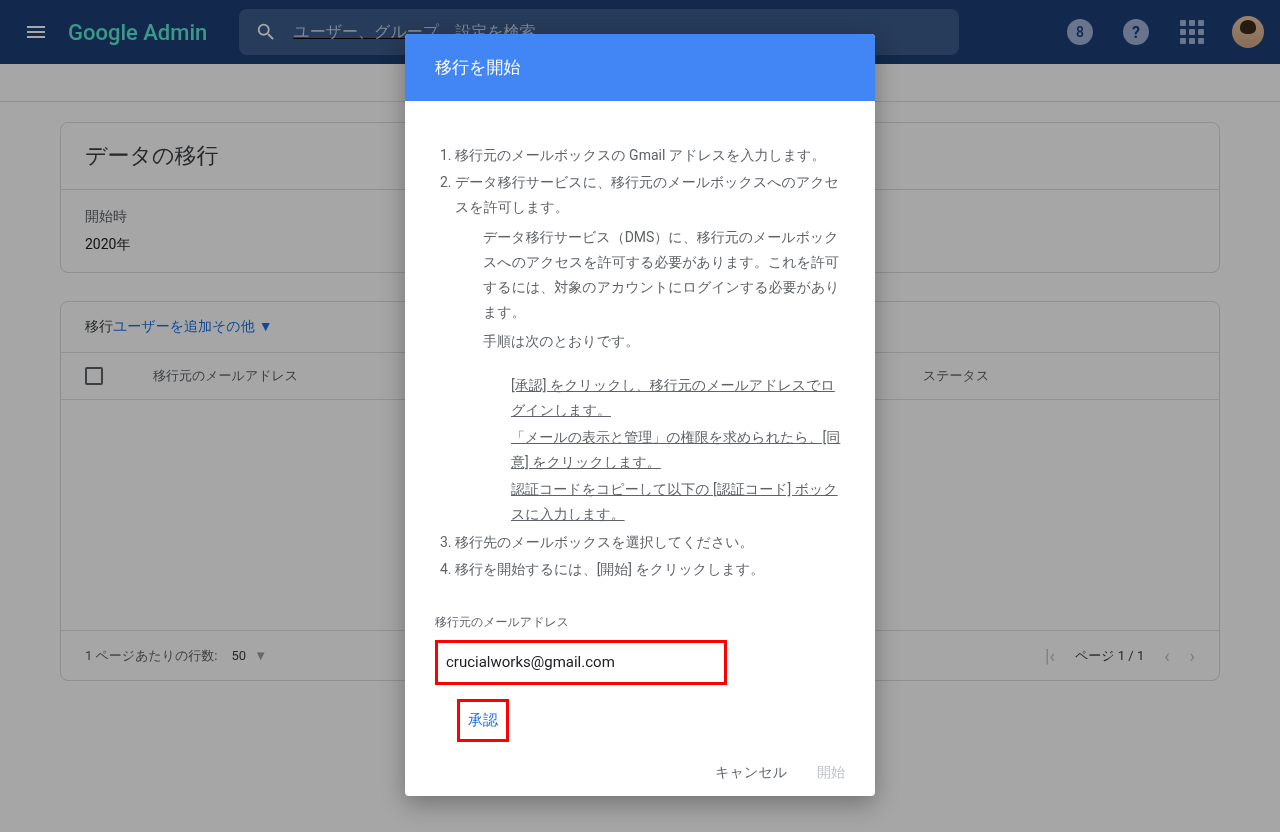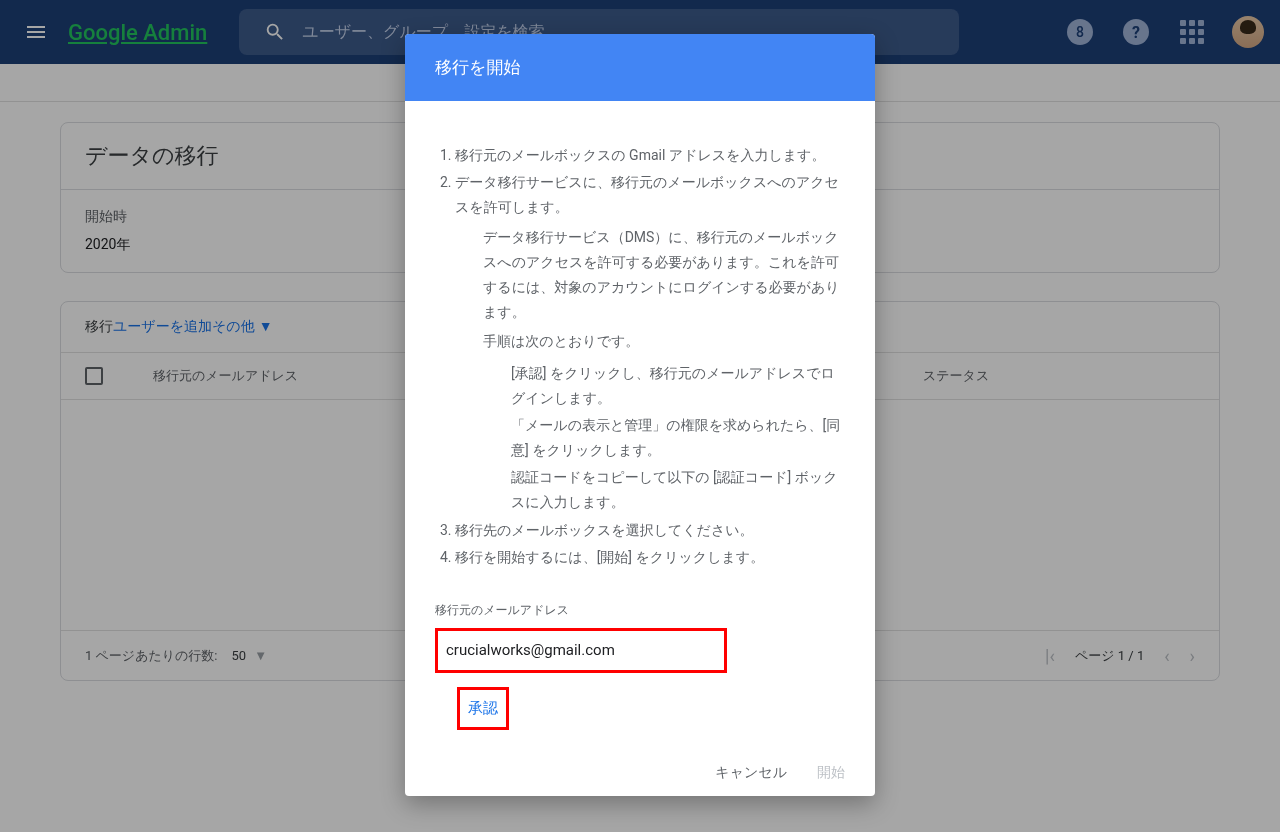--- a/index.html
+++ b/index.html
@@ -3,21 +3,21 @@
 <meta charset="utf-8">
 <style>
 * { box-sizing: border-box; margin: 0; padding: 0; }
 body { font-family: 'Roboto', 'Helvetica Neue', Arial, sans-serif; background: #fff; overflow: hidden; height: 832px; width: 1280px; position: relative; }
 
 .overlay { position: absolute; inset: 0; background: rgba(0,0,0,0.35); z-index: 10; }
 
 .header { height: 64px; background: #1c3f77; display: flex; align-items: center; padding: 0 12px; gap: 8px; }
 .menu-icon { color: #fff; padding: 12px; cursor: pointer; }
 .logo { color: #a8bde0; font-size: 22px; font-weight: 400; margin-right: 24px; display:flex; align-items:center; gap: 2px;}
-.search-box { flex: 1; max-width: 720px; height: 46px; background: rgba(255,255,255,0.15); border-radius: 8px; display: flex; align-items: center; padding: 0 25px; gap: 16px; }
+.search-box { flex: 1; max-width: 720px; height: 46px; background: rgba(255,255,255,0.15); border-radius: 8px; display: flex; align-items: center; padding: 0 16px; gap: 16px; text-decoration: underline; }
 .search-icon { color: #fff; }
 .search-input { background: transparent; border: none; color: #fff; font-size: 16px; outline: none; flex:1; }
 .search-input::placeholder { color: #c5d2eb; }
 .header-right { margin-left: auto; display: flex; align-items: center; gap: 16px; }
 .icon-btn { width: 40px; height: 40px; display:flex; align-items:center; justify-content:center; border-radius:50%; cursor:pointer; }
 .circle-icon { width: 26px; height: 26px; border-radius: 50%; background: #a0b4d8; display:flex; align-items:center; justify-content:center; color:#1c3f77; font-size:14px; font-weight:500;}
 .help-icon { width: 26px; height:26px; border-radius:50%; background:#a0b4d8; color:#1c3f77; display:flex;align-items:center;justify-content:center; font-weight:bold;}
 .apps-icon { width: 24px; height:24px; display:grid; grid-template-columns:repeat(3,1fr); gap:3px; }
 .apps-icon span { background:#a0b4d8; border-radius:1px; }
 .avatar { width: 32px; height:32px; border-radius:50%; background: linear-gradient(#e8c9a8, #d4a884); overflow:hidden; position:relative; }
@@ -50,21 +50,21 @@
 .footer-right { margin-left:auto; display:flex; align-items:center; gap:20px;}
 .page-icon { color:#bdc1c6; font-size:18px; cursor:pointer;}
 
 
 .modal { position:absolute; left:50%; top:34px; transform:translateX(-50%); width: 470px; background:#fff; border-radius: 4px; box-shadow: 0 8px 24px rgba(0,0,0,0.3); z-index:20; display:flex; flex-direction:column; height: 762px;}
 .modal-header { background:#4285f4; color:#fff; padding: 22px 30px; font-size:17px; border-radius:4px 4px 0 0;}
 .modal-body { padding: 42px 30px 20px 30px; overflow-y:auto; flex:1; color:#5f6368; font-size:14px; line-height:1.8; }
 .modal-body ol { padding-left: 20px; }
 .modal-body ol > li { margin-bottom: 2px; }
 .sub-text { padding-left: 28px; margin-top:4px;}
-.sub-list { padding-left: 56px; margin-top:6px; list-style: none;}
+.sub-list { padding-left: 56px; margin-top:18px; list-style: none; text-decoration: underline;}
 .sub-list li { margin-bottom:2px; }
 .field-label { font-size:12px; color:#5f6368; margin-top:30px; margin-bottom:6px;}
 .email-box { border:3px solid #ff0000; padding: 6px 8px; font-size:15px; color:#202124; width: 292px;}
 .approve-btn { border:3px solid #ff0000; padding: 5px 8px; color:#1a73e8; font-size:15px; display:inline-block; margin-top:14px; margin-left:22px; cursor:pointer; font-weight:500;}
 .modal-footer { padding: 14px 30px; display:flex; justify-content:flex-end; gap:30px; }
 .btn-cancel { color:#5f6368; font-size:14px; cursor:pointer;}
 .btn-start { color:#bdc1c6; font-size:14px; cursor:pointer;}
 
 .modal-body::-webkit-scrollbar{width:8px;}
 .modal-body::-webkit-scrollbar-thumb{background:#dadce0;border-radius:4px;}
@@ -74,21 +74,21 @@
 </head>
 <body>
 
 <div class="header">
   <div class="menu-icon">
     <svg width="24" height="24" viewBox="0 0 24 24" fill="#fff">
         <path d="M3 18h18v-2H3v2zm0-5h18v-2H3v2zm0-7v2h18V6H3z"></path>
       </svg>
   </div>
   <div class="logo">
-    <span style="color:#22c55e;font-weight:500;text-decoration:underline;">Google Admin</span>
+    <span style="color:#5eead4;font-weight:500;">Google Admin</span>
   </div>
   <div class="search-box">
     <span class="search-icon">
       <svg width="22" height="22" viewBox="0 0 24 24" fill="#fff">
           <path d="M15.5 14h-.79l-.28-.27A6.471 6.471 0 0016 9.5 6.5 6.5 0 109.5 16c1.61 0 3.09-.59 4.23-1.57l.27.28v.79l5 4.99L20.49 19l-4.99-5zm-6 0C7.01 14 5 11.99 5 9.5S7.01 5 9.5 5 14 7.01 14 9.5 11.99 14 9.5 14z"></path>
         </svg>
     </span>
     <input class="search-input" placeholder="ユーザー、グループ、設定を検索" style="">
   </div>
   <div class="header-right">

